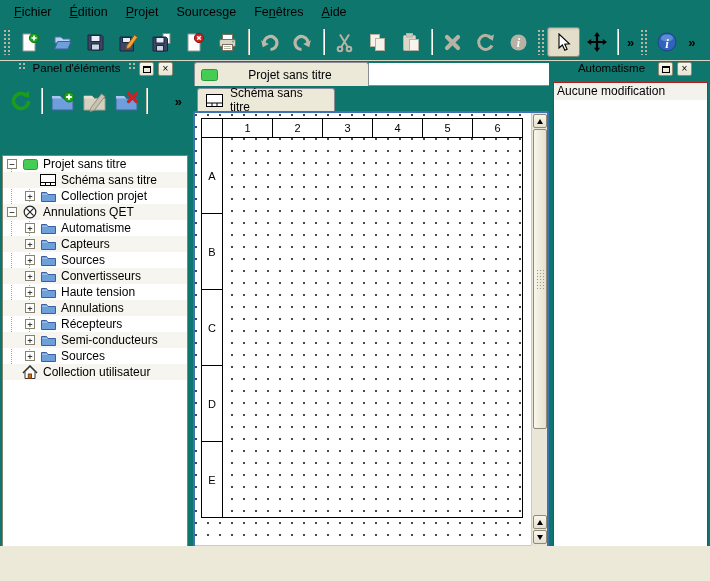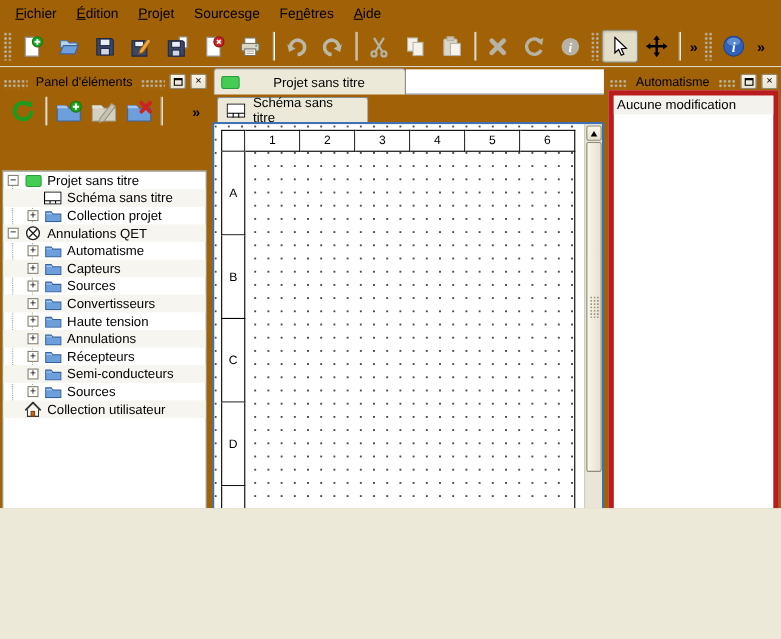--- a/index.html
+++ b/index.html
@@ -1,19 +1,19 @@
 <!DOCTYPE html>
 <html><head>
 <meta charset="utf-8">
 <style>
   * { box-sizing: border-box; margin: 0; padding: 0; }
   html,body { background:#ece9d8; }
   .app{
-    position:relative; width:710px; height:462px; overflow:hidden;
-    background:#a16207; color:#000;
+    position:relative; width:710px; height:546px; overflow:hidden;
+    background:#0f766e; color:#000;
     font-family:"Liberation Sans", sans-serif; font-size:12px;
   }
   
   .menubar{ position:absolute; left:0; top:0; width:710px; height:24px;
     display:flex; align-items:center; padding-left:5px; }
   .menu-item{ padding:3px 9px; white-space:nowrap; font-size:12.5px; }
   .mn{ text-decoration:underline; }
   
   .toolbar{ position:absolute; left:0; top:24px; width:710px; height:37px;
     display:flex; align-items:center; padding:0 1px;
@@ -25,21 +25,21 @@
     justify-content:center; border:1px solid transparent; border-radius:3px; }
   .tb-btn.active{ border:1px solid #8a8772; background:#e2deca;
     box-shadow:inset 1px 1px 2px rgba(0,0,0,.15); }
   .tb-sep{ width:1px; height:26px; background:#c3bfae; margin:0 4px;
     box-shadow:1px 0 0 #fdfcf7; }
   .chev{ font-weight:bold; font-size:13px; padding:0 5px; letter-spacing:-1px; }
   
   .dock{ position:absolute; top:62px; height:501px; }
   .dock-left{ left:0; width:191px; }
   .dock-right{ left:551px; width:159px; }
-  .dock-title{ height:19px; display:flex; align-items:flex-end; gap:4px; padding:0 3px; }
+  .dock-title{ height:19px; display:flex; align-items:flex-start; gap:4px; padding:0 18px; }
   .dock-tex{ flex:1; height:9px;
     background-image:radial-gradient(#b9b5a4 1px, transparent 1.3px);
     background-size:4px 4px; }
   .dock-title-text{ font-size:11.5px; padding:0 4px; white-space:nowrap; }
   .dock-btn{ width:15px; height:14px; border:1px solid #8f8b77; border-radius:2px;
     background:linear-gradient(#f8f5ea,#e8e4d3); display:flex; align-items:center;
     justify-content:center; font-size:10px; line-height:10px; }
   .flt-glyph{ width:8px; height:7px; border:1px solid #000; border-top:2px solid #000; }
   
   .cat-toolbar{ position:absolute; left:0; top:19px; width:100%; height:40px;
@@ -103,21 +103,21 @@
   .vthumb{ position:absolute; left:1px; top:16px; width:14px; height:300px;
     background:linear-gradient(90deg,#f9f6eb,#e5e1d0); border:1px solid #8f8b77; border-radius:2px; }
   .vthumb::after{ content:""; position:absolute; left:2px; top:50%; margin-top:-10px; width:9px; height:20px;
     background-image:radial-gradient(#9a9680 .9px, transparent 1px); background-size:3px 3px; }
   .hthumb{ position:absolute; left:17px; top:1px; width:118px; height:14px;
     background:linear-gradient(#f9f6eb,#e5e1d0); border:1px solid #8f8b77; border-radius:2px; }
   .hthumb::after{ content:""; position:absolute; top:2.5px; left:50%; margin-left:-11px; width:22px; height:8px;
     background-image:radial-gradient(#9a9680 .9px, transparent 1px); background-size:3px 3px; }
   
   .undo-list{ position:absolute; left:2px; right:2px; top:20px; bottom:5px;
-    background:#fff; border:5px solid #b91c1c; }
+    background:#fff; border:1px solid #b91c1c; }
   .undo-item{ height:17px; line-height:17px; padding-left:3px; background:#f3f2ec; }
   
   .statusbar{ position:absolute; left:0; top:563px; width:710px; height:18px;
     background:#ece9d8; border-top:1px solid #fbfaf4; }
   .grip{ position:absolute; right:1px; bottom:1px; width:13px; height:13px;
     background:repeating-linear-gradient(-45deg, transparent 0 3px, #b0ac99 3px 4.5px);
     clip-path:polygon(100% 0, 100% 100%, 0 100%); }
   svg{ display:block; }
 </style>
 </head>

